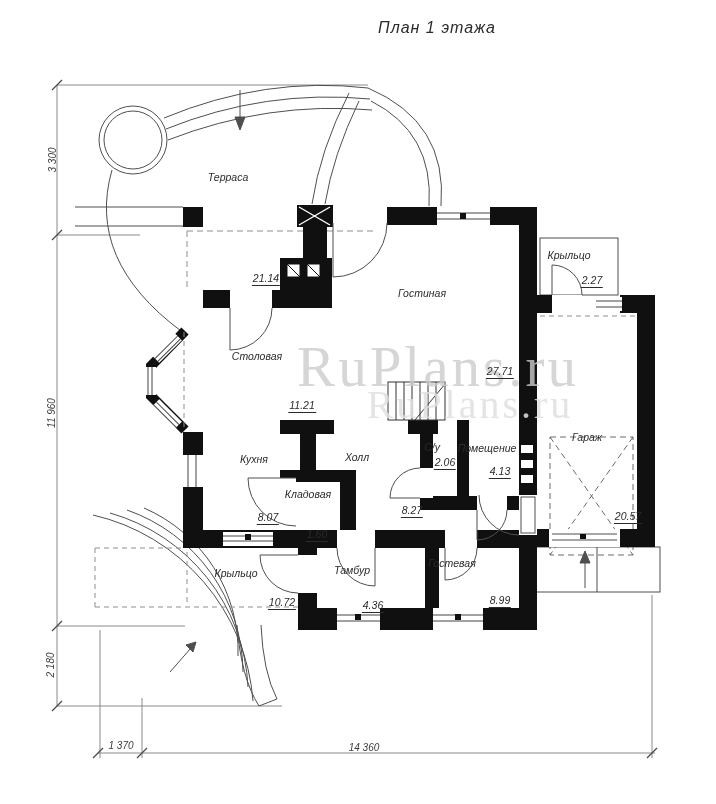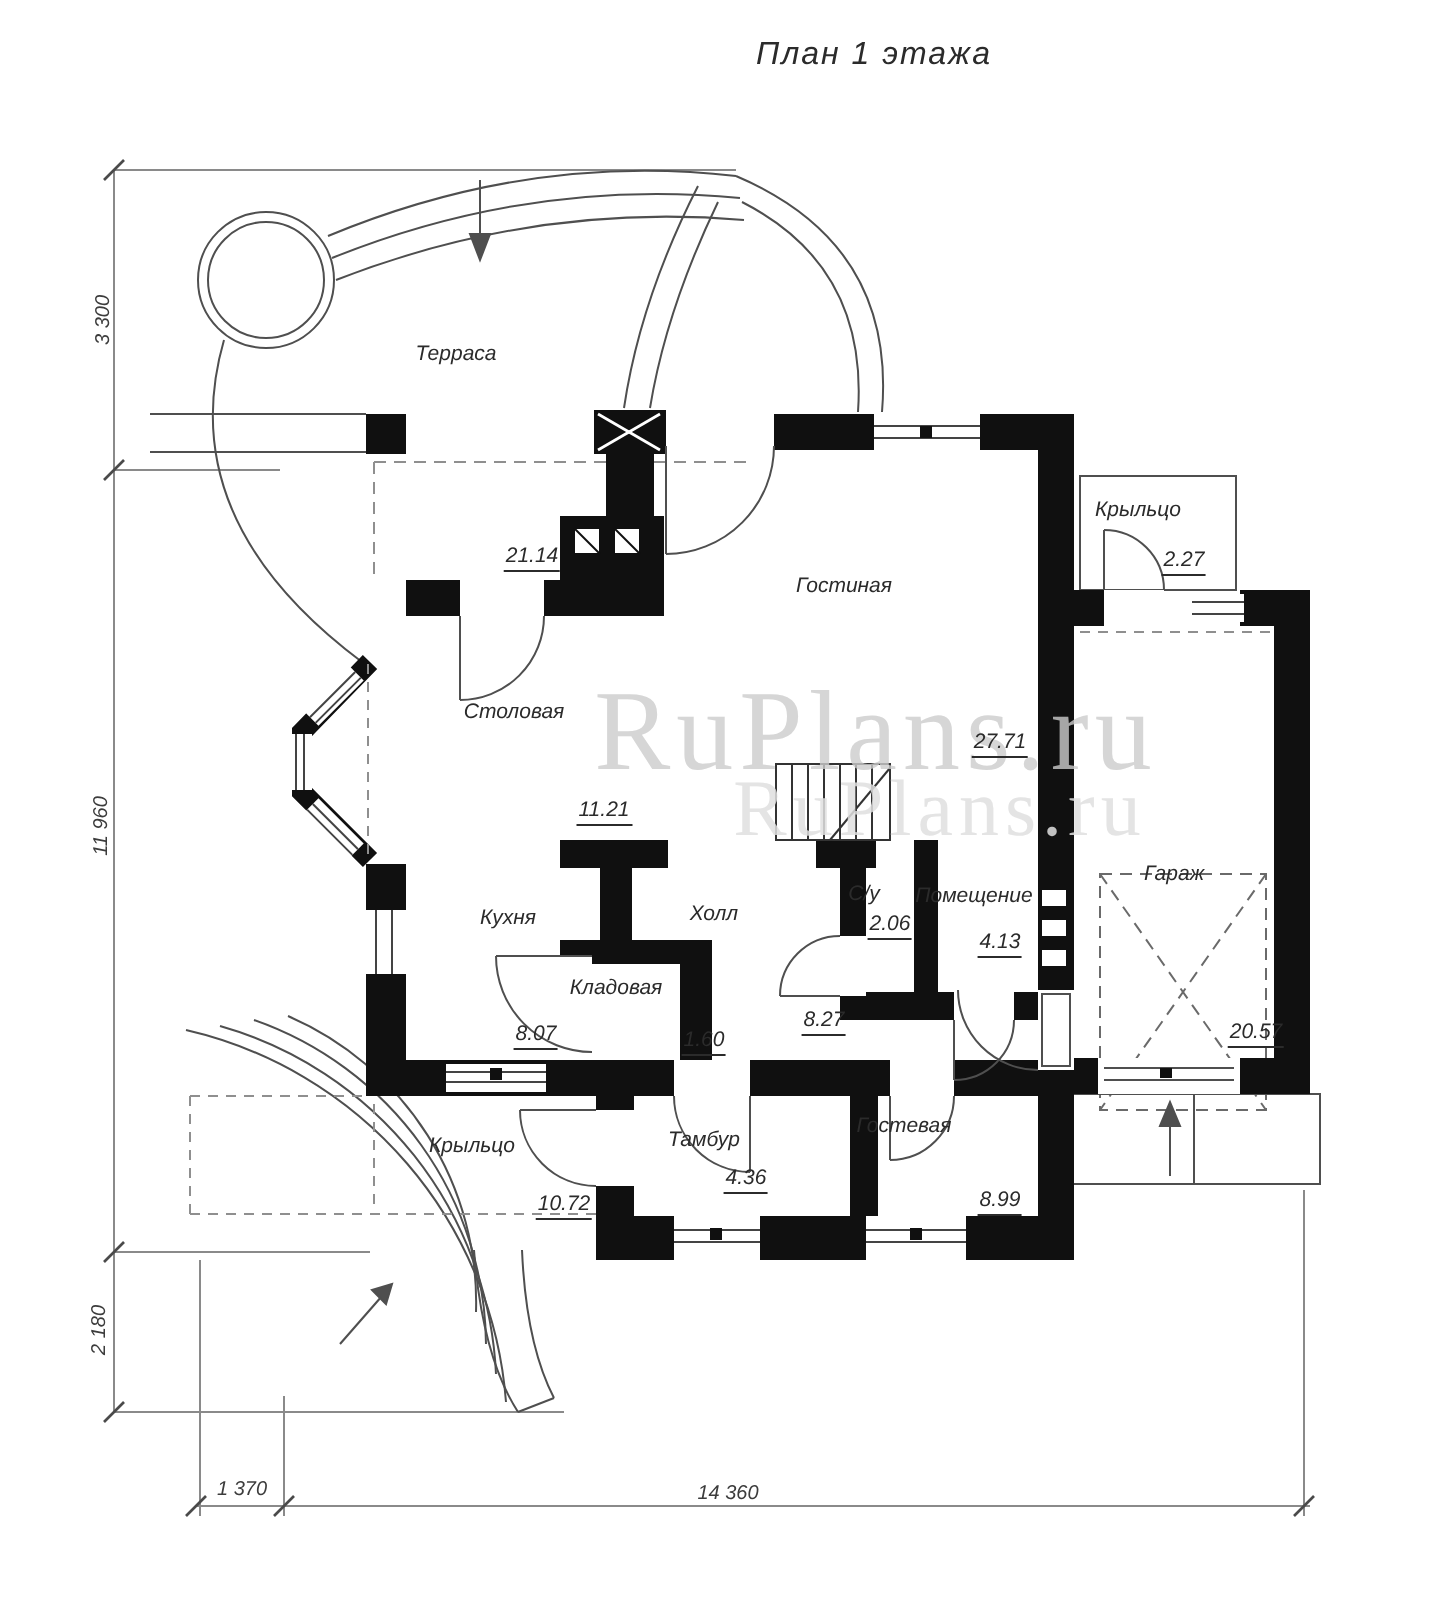--- a/index.html
+++ b/index.html
@@ -301,25 +301,25 @@
       <span class="room-area" style="left: 302px; top: 406px;">11.21</span>
       <span class="room-label" style="left: 254px; top: 459px;">Кухня</span>
       <span class="room-area" style="left: 268px; top: 518px;">8.07</span>
       <span class="room-label" style="left: 357px; top: 457px;">Холл</span>
       <span class="room-area" style="left: 412px; top: 511px;">8.27</span>
       <span class="room-label" style="left: 432px; top: 447px;">С/у</span>
       <span class="room-area" style="left: 445px; top: 463px;">2.06</span>
       <span class="room-label" style="left: 487px; top: 448px; text-align: center;">Помещение</span>
       <span class="room-area" style="left: 500px; top: 472px;">4.13</span>
       <span class="room-label" style="left: 308px; top: 494px;">Кладовая</span>
-      <span class="room-area" style="left: 317px; top: 521px; margin-left: 35px;">1.60</span>
+      <span class="room-area" style="left: 317px; top: 535px;">1.60</span>
       <span class="room-label" style="left: 587px; top: 437px;">Гараж</span>
       <span class="room-area" style="left: 628px; top: 517px;">20.57</span>
       <span class="room-label" style="left: 352px; top: 570px;">Тамбур</span>
-      <span class="room-area" style="left: 373px; top: 590px;">4.36</span>
+      <span class="room-area" style="left: 373px; top: 606px;">4.36</span>
       <span class="room-label" style="left: 452px; top: 563px;">Гостевая</span>
       <span class="room-area" style="left: 500px; top: 601px;">8.99</span>
       <span class="room-label" style="left: 236px; top: 573px;">Крыльцо</span>
       <span class="room-area" style="left: 282px; top: 603px;">10.72</span>
       <span class="room-label" style="left: 569px; top: 255px;">Крыльцо</span>
       <span class="room-area" style="left: 592px; top: 281px;">2.27</span>
       <span class="dim-label vert" style="left: 52px; top: 160px;">3 300</span>
       <span class="dim-label vert" style="left: 51px; top: 413px;">11 960</span>
       <span class="dim-label vert" style="left: 50px; top: 665px;">2 180</span>
       <span class="dim-label" style="left: 121px; top: 745px;">1 370</span>

